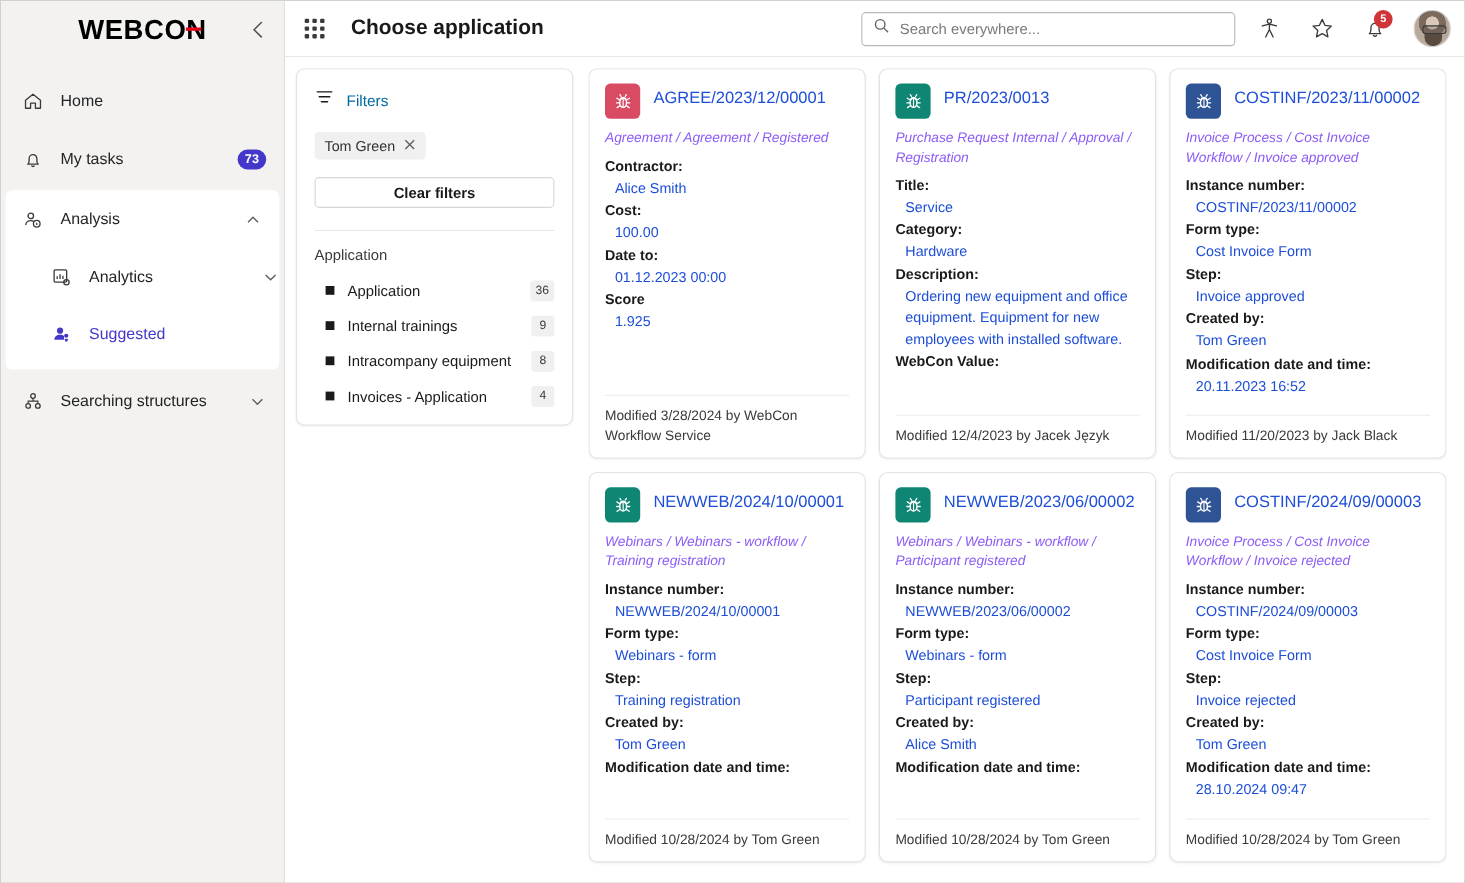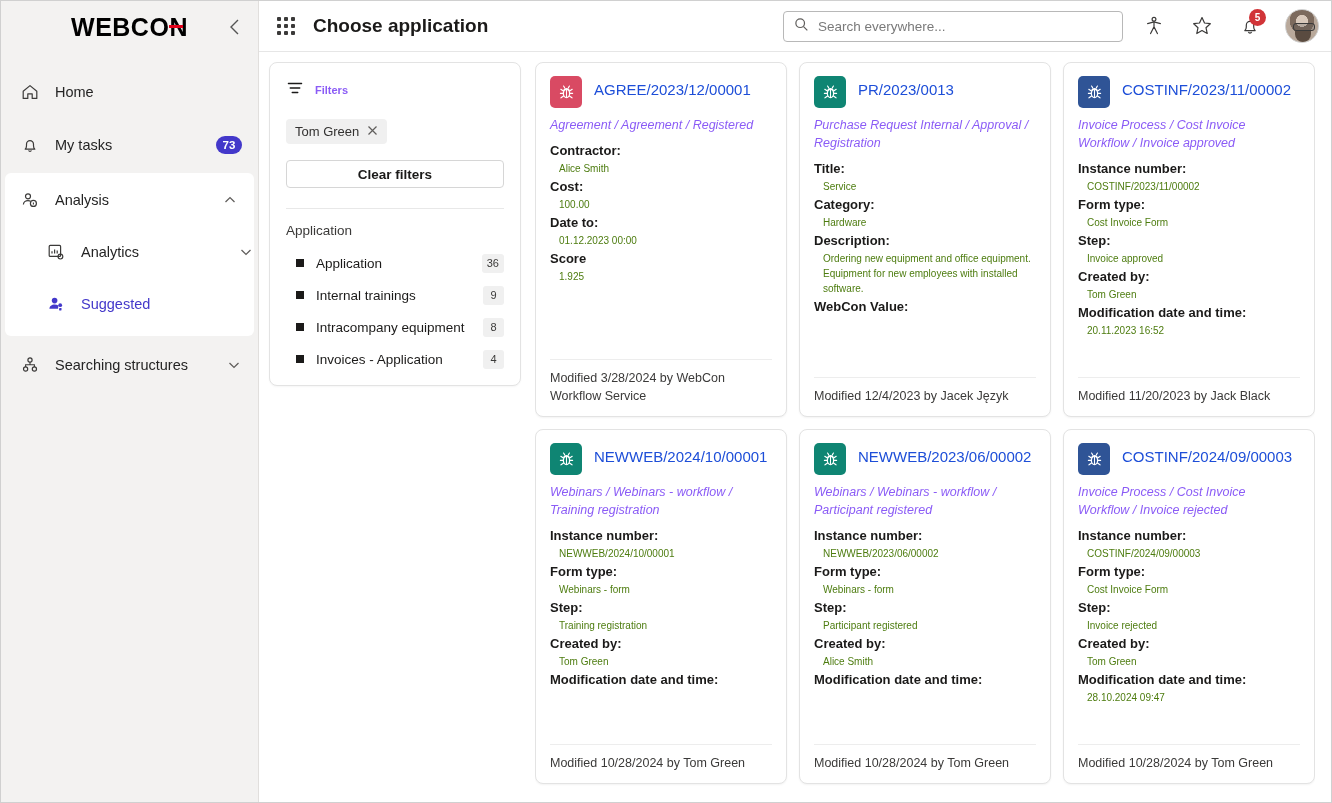--- a/index.html
+++ b/index.html
@@ -137,21 +137,21 @@
     gap: 3px;
     align-content: center;
     justify-content: center;
     cursor: pointer;
   }
   .waffle i { width: 4px; height: 4px; background: #3b3a39; border-radius: 1px; display:block; }
   .page-title {
     font-size: 19px;
     font-weight: bold;
     color: #1b1a19;
-    margin-left: 4px;
+    margin-left: 10px;
   }
   .spacer { flex: 1; }
   .searchbox {
     width: 340px;
     height: 31px;
     border: 1px solid #b8b8b8;
     border-radius: 4px;
     display: flex;
     align-items: center;
     padding: 0 10px;
@@ -232,21 +232,21 @@
     border-radius: 8px;
     padding: 16px 16px 10px 16px;
     align-self: flex-start;
     max-height: 740px;
     box-shadow: 0 1px 2px rgba(0,0,0,.04);
   }
   .filters-head {
     display: flex; align-items: center; gap: 11px;
     margin-bottom: 18px;
   }
-  .filters-title { font-size: 11px; font-weight: bold; color: #8b5cf6; }
+  .filters-title { font-size: 14px; font-weight: normal; color: #0369a1; }
   .chip {
     display: inline-flex;
     align-items: center;
     gap: 8px;
     background: #f0f0f0;
     border-radius: 4px;
     padding: 5px 9px;
     font-size: 13px;
     color: #323130;
     cursor: pointer;
@@ -336,22 +336,22 @@
     margin-bottom: 5px;
   }
   .card-body { flex: 1; overflow: hidden; }
   .fld-label {
     font-size: 13px;
     font-weight: bold;
     color: #1b1a19;
     line-height: 1.62;
   }
   .fld-value {
-    font-size: 10px;
-    color: #4d7c0f;
+    font-size: 13px;
+    color: #1d4ed8;
     line-height: 1.5;
     padding-left: 9px;
   }
   .card-foot {
     border-top: 1px solid #ededed;
     padding: 9px 0 11px 0;
     font-size: 12.5px;
     color: #3b3a39;
     line-height: 1.45;
   }

